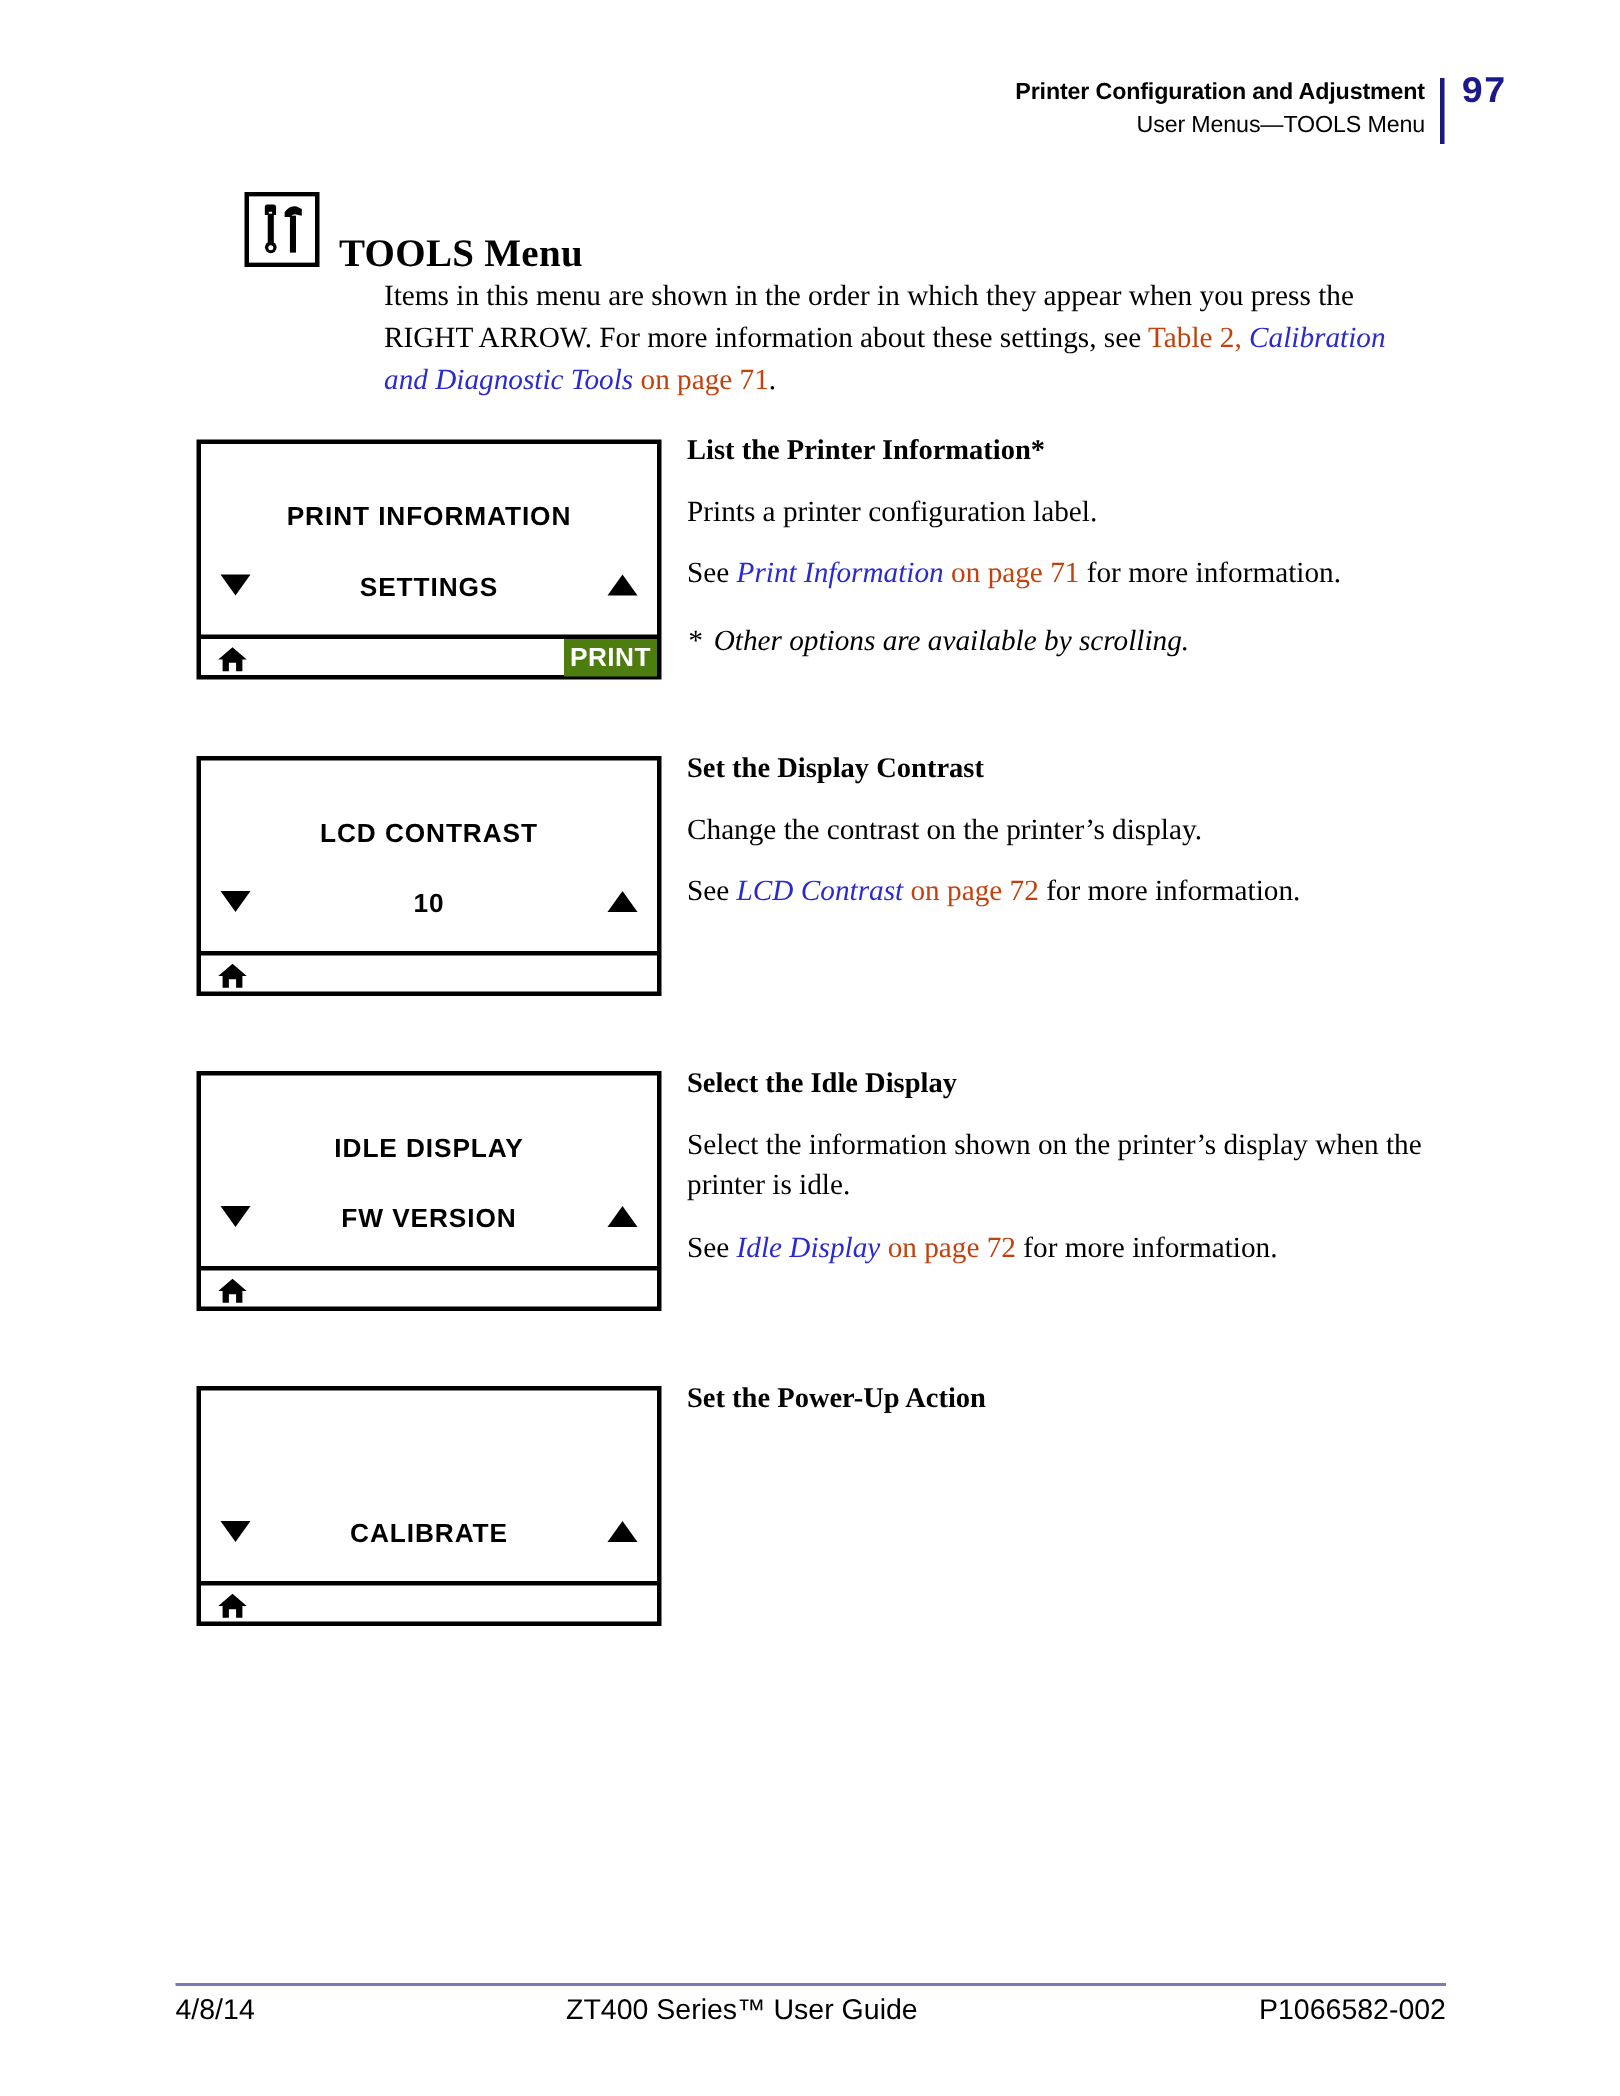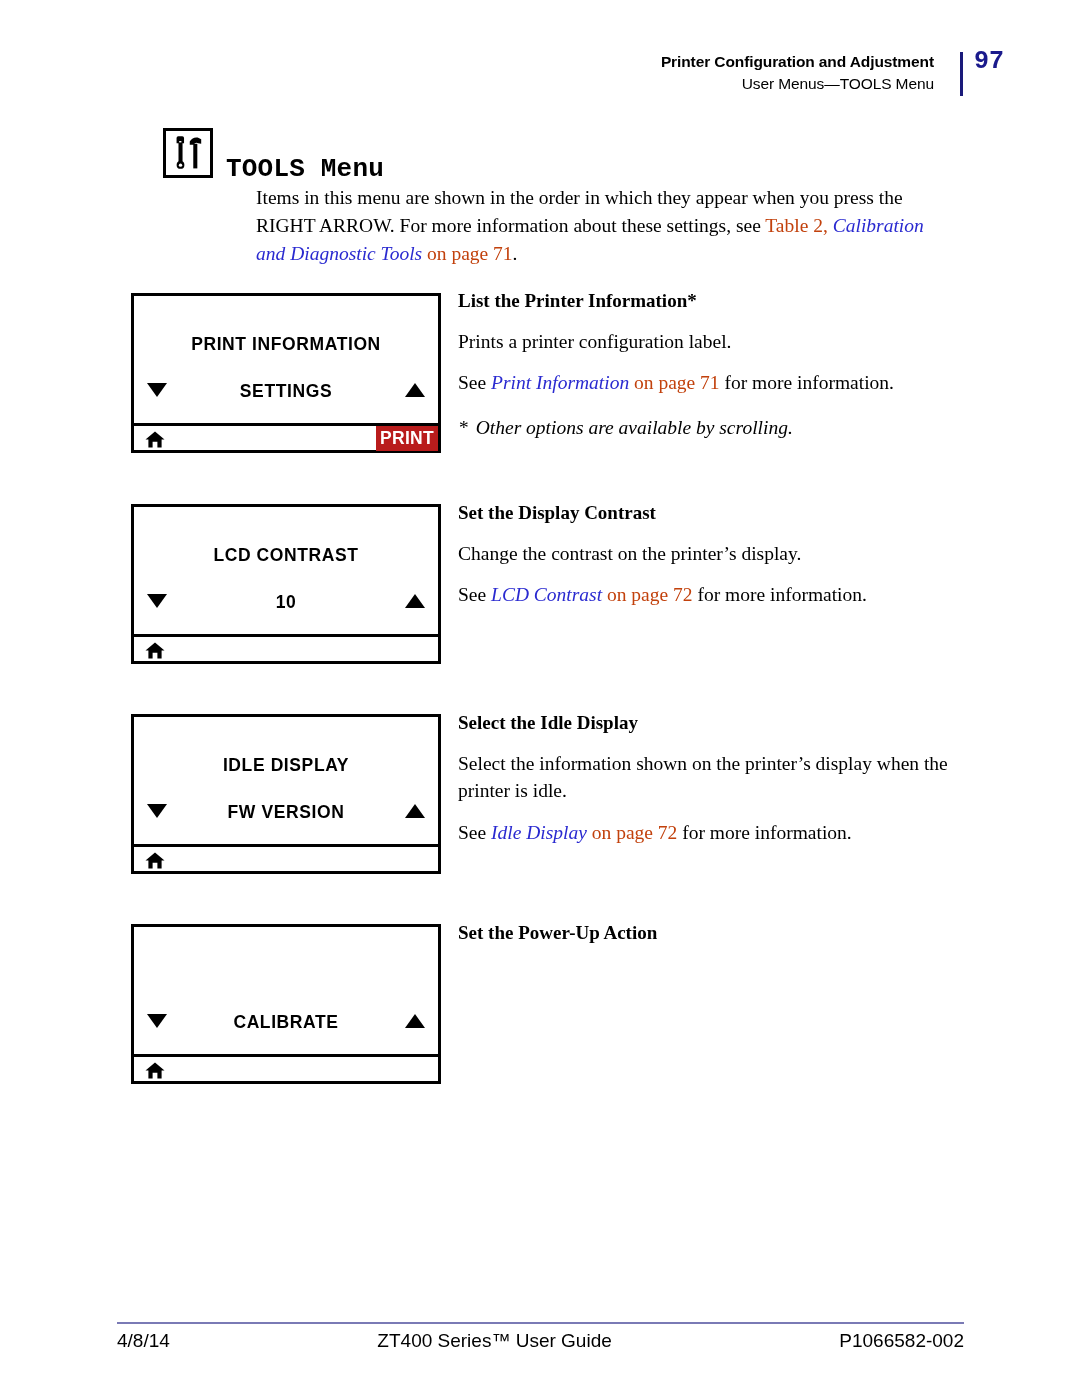--- a/index.html
+++ b/index.html
@@ -21,21 +21,21 @@
     position: absolute;
     top: 52px;
     right: 76px;
     display: flex;
     align-items: flex-start;
   }
   .header-text {
     text-align: right;
     font-family: "Liberation Sans", sans-serif;
     line-height: 1.28;
-    padding-right: 26px;
+    padding-right: 10px;
   }
   .header-line1 {
     font-size: 15.5px;
     font-weight: bold;
     letter-spacing: -0.1px;
     white-space: nowrap;
   }
   .header-line2 {
     font-size: 15.5px;
     font-weight: normal;
@@ -68,21 +68,21 @@
   }
   .tools-icon {
     width: 50px;
     height: 50px;
     border: 3px solid #000;
     box-sizing: border-box;
     background: #fff;
     display: block;
   }
   .title-text {
-    font-family: Liberation Mono, monospace;
+    font-family: Liberation Serif, serif;
     font-size: 26px;
     font-weight: bold;
     letter-spacing: 0.2px;
     margin-left: 13px;
     white-space: nowrap;
     margin-top: 32px;
   }
 
   
   .intro {
@@ -174,21 +174,21 @@
     left: 11px;
     top: 5px;
     width: 20px;
     height: 17px;
   }
   .print-chip {
     position: absolute;
     right: 0px;
     top: 0px;
     height: 24px;
-    background: #b91c1c;
+    background: #4d7c0f;
     color: #fff;
     font-family: "Liberation Sans", sans-serif;
     font-weight: bold;
     font-size: 17.5px;
     letter-spacing: 0.3px;
     padding: 1px 4px 0 4px;
     line-height: 23px;
   }
 
   

